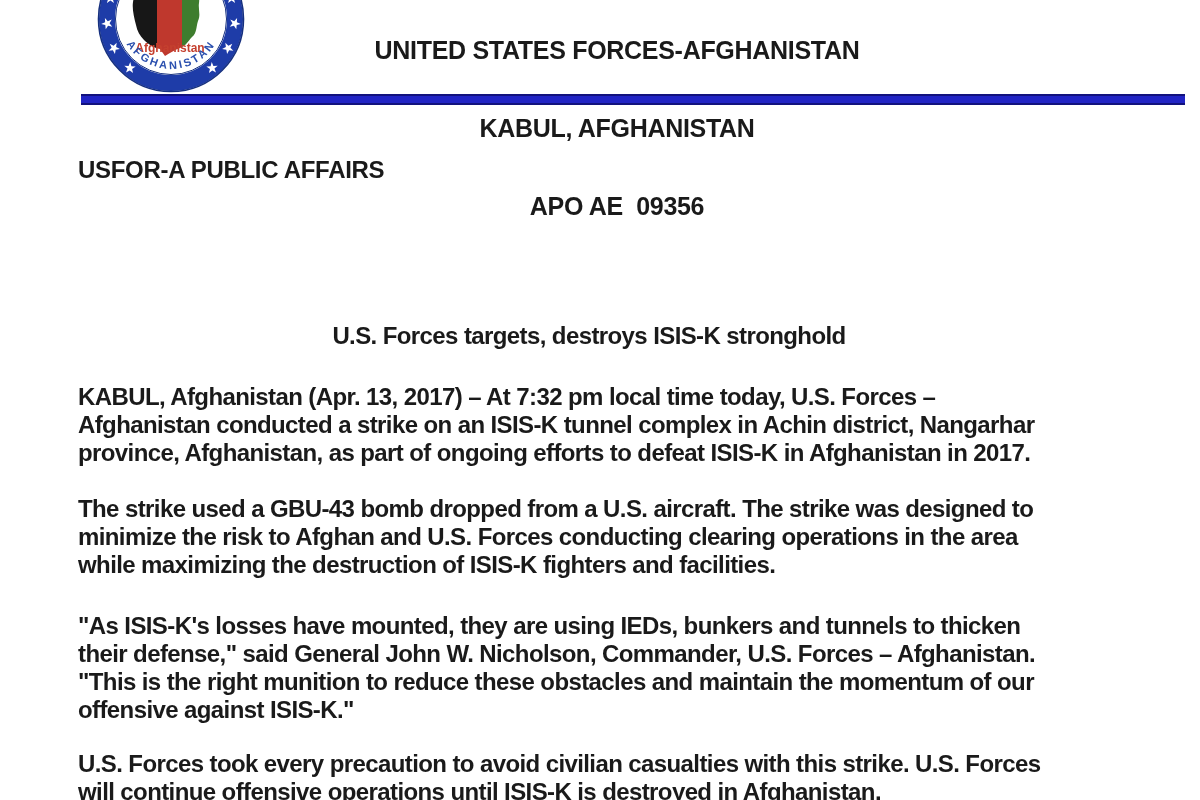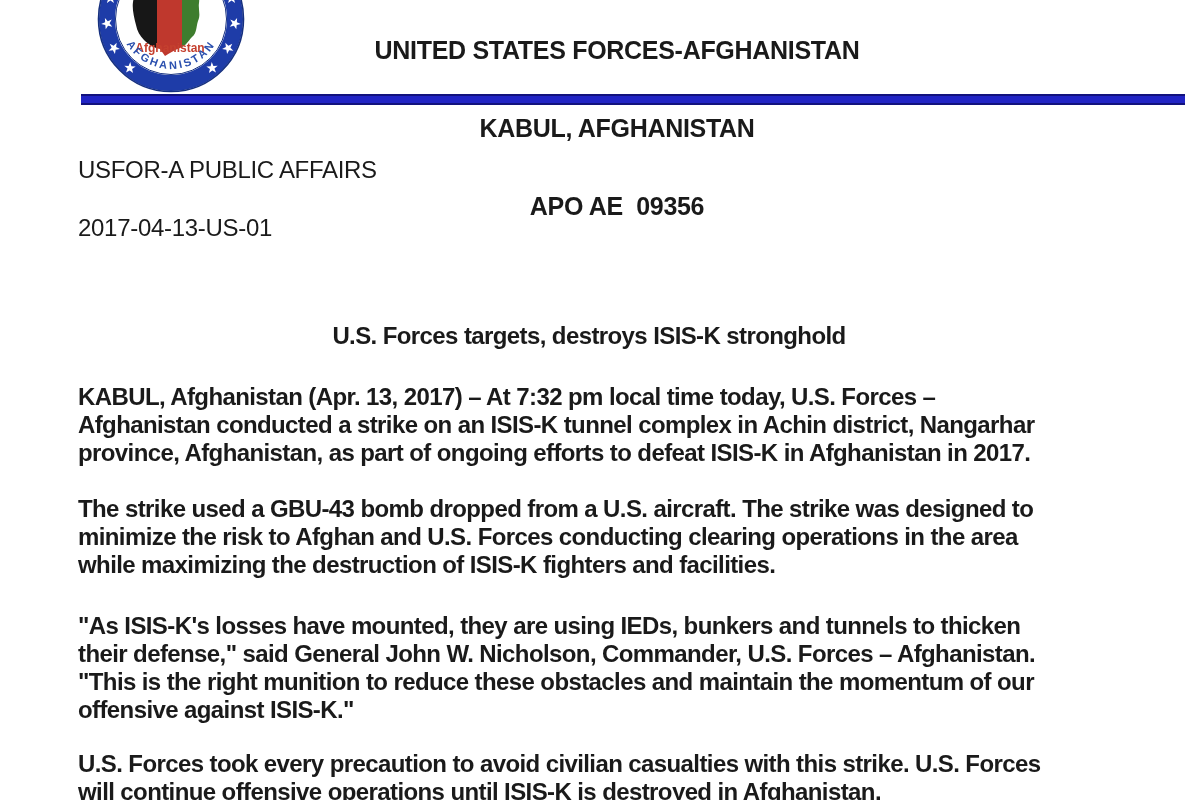--- a/index.html
+++ b/index.html
@@ -52,21 +52,21 @@
     box-sizing: border-box;
     background: var(--bar-blue, #2124c4);
     border-top: 2px solid var(--bar-edge, #12127d);
     border-bottom: 2px solid var(--bar-edge, #12127d);
   }
 
   
   .office {
     position: absolute;
     left: 78px; top: 156px;
-    font-weight: normal;
+    font-weight: bold;
     font-size: 24px;
     line-height: 28px;
     letter-spacing: -0.3px;
   }
   .release-no {
     position: absolute;
     left: 78px; top: 214px;
     font-size: 24px;
     line-height: 28px;
     letter-spacing: -0.3px;
@@ -147,21 +147,20 @@
 
   <div class="letterhead">
     <div>UNITED STATES FORCES-AFGHANISTAN</div>
     <div>KABUL, AFGHANISTAN</div>
     <div>APO AE  09356</div>
   </div>
 
   <div class="divider"></div>
 
   <div class="office">USFOR-A PUBLIC AFFAIRS</div>
-  <div class="release-no">2017-04-13-US-01</div>
 
   <div class="headline">U.S. Forces targets, destroys ISIS-K stronghold</div>
 
   <div class="para p1">KABUL, Afghanistan (Apr. 13, 2017) – At 7:32 pm local time today, U.S. Forces –
 Afghanistan conducted a strike on an ISIS-K tunnel complex in Achin district, Nangarhar
 province, Afghanistan, as part of ongoing efforts to defeat ISIS-K in Afghanistan in 2017.</div>
   <div class="para p2">The strike used a GBU-43 bomb dropped from a U.S. aircraft. The strike was designed to
 minimize the risk to Afghan and U.S. Forces conducting clearing operations in the area
 while maximizing the destruction of ISIS-K fighters and facilities.</div>
   <div class="para p3">"As ISIS-K's losses have mounted, they are using IEDs, bunkers and tunnels to thicken

